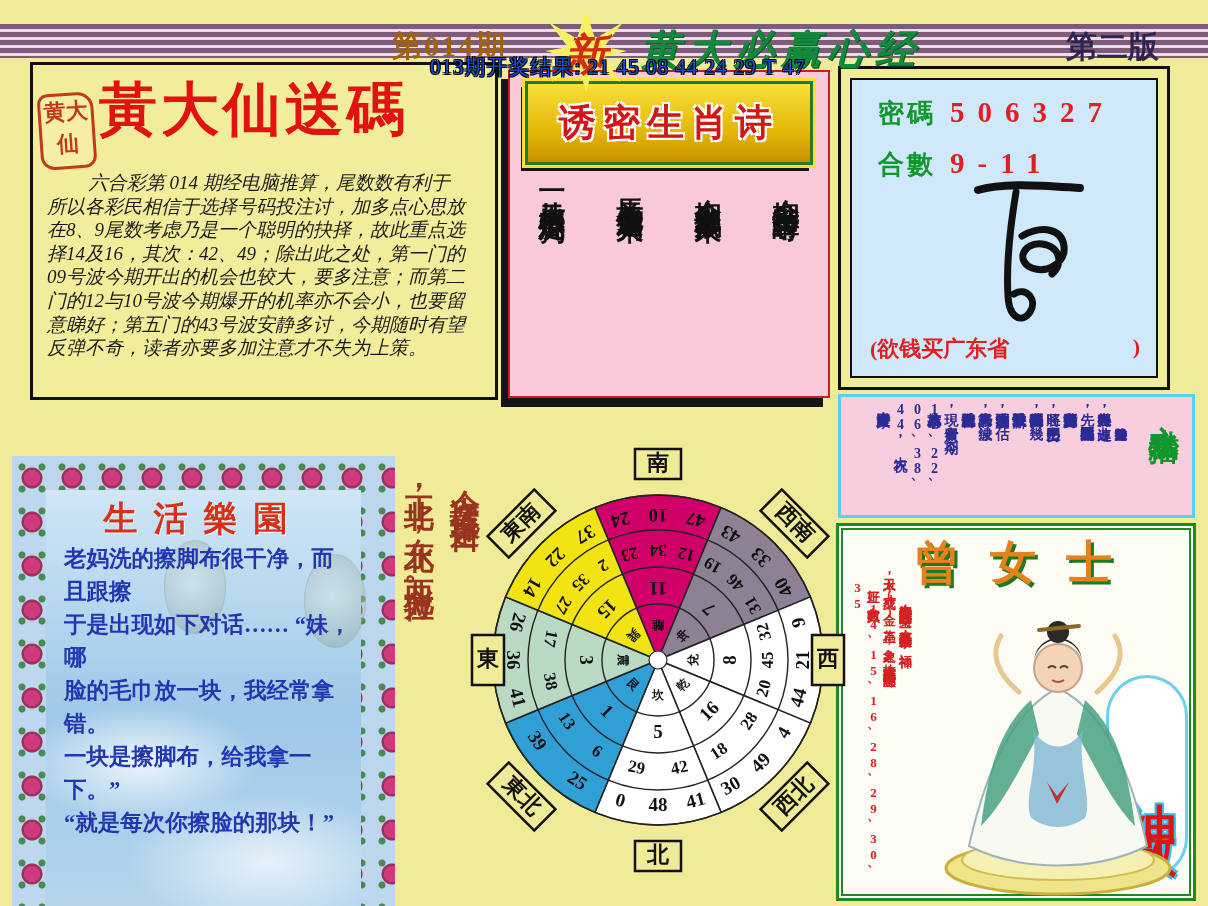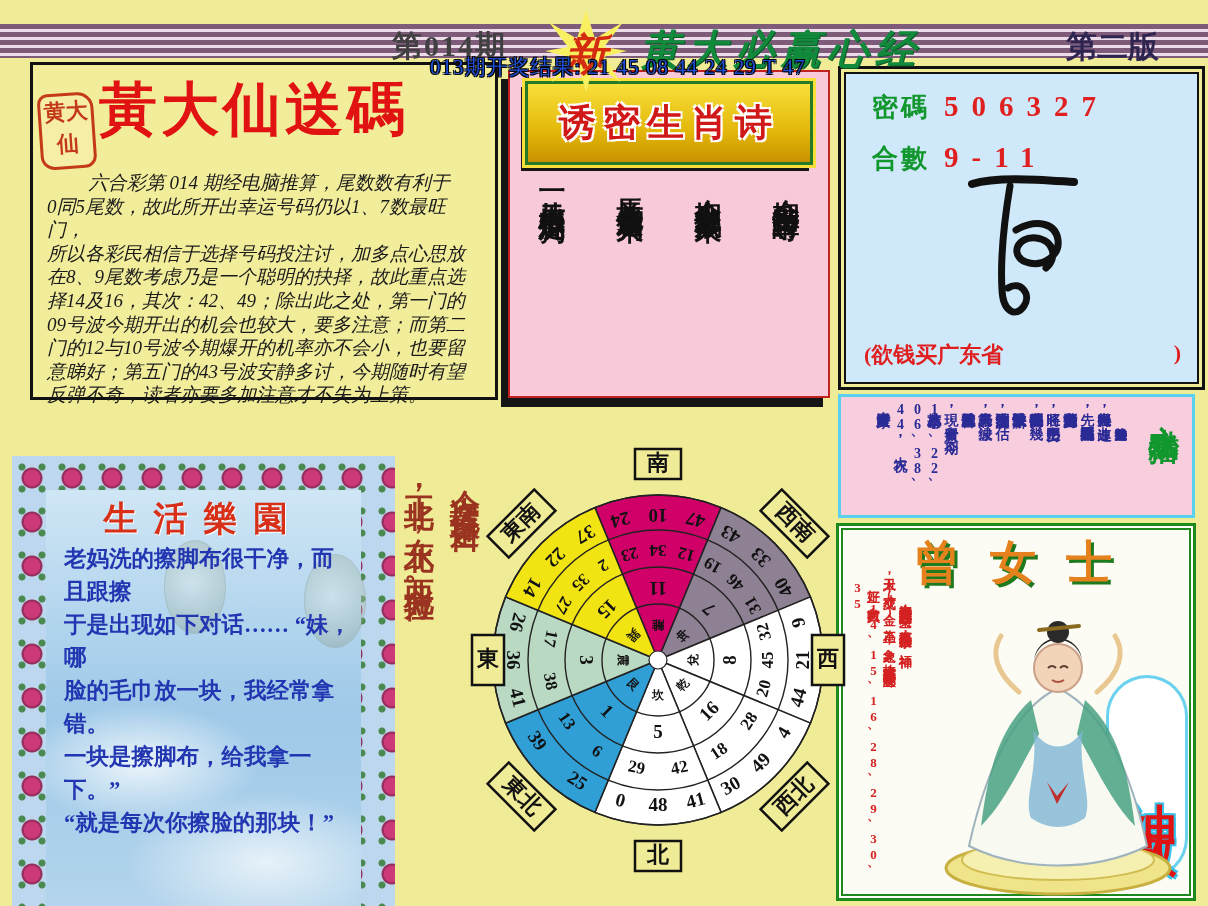--- a/index.html
+++ b/index.html
@@ -3,21 +3,21 @@
 <meta charset="utf-8">
 <style>
   html,body{margin:0;padding:0;background:#d8d4c0;}
   #page{position:relative;width:1208px;height:906px;background:#f0eb96;overflow:hidden;
         font-family:"Liberation Serif",serif;}
   .abs{position:absolute;}
 
   
   #stripes{left:0;top:24px;width:1208px;height:34px;
     background:repeating-linear-gradient(180deg,#7d5b79 0 5px,#ecdcea 5px 8px);}
-  #issue{left:392px;top:26px;font-size:30px;font-weight:bold;color:#404040;letter-spacing:2px;z-index:3;font-family:Liberation Serif, serif;}
+  #issue{left:392px;top:26px;font-size:30px;font-weight:bold;color:#a16207;letter-spacing:2px;z-index:3;font-family:Liberation Serif, serif;}
   #star{left:545px;top:10px;width:82px;height:82px;z-index:3;
     background:#f8f060;clip-path:polygon(50% 0,61% 35%,95% 15%,72% 45%,100% 50%,72% 57%,92% 88%,60% 66%,50% 100%,40% 66%,8% 88%,28% 57%,0 50%,28% 45%,5% 15%,39% 35%);}
   #star span{position:absolute;left:18px;top:16px;font-size:44px;font-weight:bold;color:#d42c10;font-style:italic;}
   #main-title{left:640px;top:22px;font-size:40px;font-weight:bold;font-style:italic;color:#128a3c;
     letter-spacing:7px;z-index:3;text-shadow:1px 1px 0 #0a5c28;}
   #edition{left:1066px;top:26px;font-size:31px;font-weight:bold;color:#2e2450;z-index:3;}
   #result-line{left:430px;top:53px;font-size:21px;font-weight:normal;color:#1d4ed8;z-index:9;letter-spacing:1px;
     text-shadow:1px 1px 0 #000,-1px -1px 0 #000,1px -1px 0 #000,-1px 1px 0 #000;}
 
   
@@ -34,21 +34,21 @@
     box-shadow:-7px 9px 0 #151515;box-sizing:border-box;z-index:2;}
   #plaque{margin:9px auto 0 auto;width:288px;height:84px;background:linear-gradient(180deg,#f8df3a,#e3b80a 60%,#c89200);
     border:3px solid #267a26;box-shadow:0 0 0 3px #f8df3a, -4px 6px 0 #151515;box-sizing:border-box;
     text-align:center;line-height:78px;font-size:37px;font-weight:bold;color:#d01818;letter-spacing:7px;
     text-shadow:2px 2px 0 #fff,-2px -2px 0 #fff,2px -2px 0 #fff,-2px 2px 0 #fff;}
   #poem-cols{display:flex;justify-content:space-between;padding:12px 24px 0 24px;}
   #poem-cols div{writing-mode:vertical-rl;text-orientation:upright;font-size:27px;font-weight:bold;color:#111;
     letter-spacing:3px;height:212px;}
 
   
-  #mima{left:838px;top:66px;width:367px;height:324px;border:3px solid #111;background:#f0eb96;box-sizing:border-box;padding:3px;}
+  #mima{left:838px;top:66px;width:332px;height:324px;border:3px solid #111;background:#f0eb96;box-sizing:border-box;padding:9px;}
   #mima-inner{position:relative;width:100%;height:100%;border:2px solid #111;background:#cfe9fa;box-sizing:border-box;}
   .code-row{margin:16px 0 0 26px;}
   .code-label{font-size:26px;font-weight:bold;color:#12962e;letter-spacing:3px;}
   .code-value{font-size:29px;font-weight:bold;color:#e02020;margin-left:14px;letter-spacing:13px;}
   #glyph{position:absolute;left:112px;top:98px;}
   #mima-note{position:absolute;left:18px;right:16px;bottom:12px;font-size:22px;font-weight:bold;color:#e02020;}
   #mima-note .close{float:right;}
 
   
   #xinshui{left:838px;top:394px;width:357px;height:124px;background:#f8cede;border:3px solid #5ad0ee;
@@ -114,21 +114,20 @@
   <div id="edition" class="abs">第二版</div>
   <div id="result-line" class="abs">013期开奖结果: 21 45 08 44 24 29 T 47</div>
 
   <div id="songma" class="abs">
     <div id="songma-head">
       <div id="seal">黄大仙</div>
       <div id="songma-title">黃大仙送碼</div>
     </div>
     <div id="songma-body">
         <div>六合彩第 014 期经电脑推算，尾数数有利于</div>
-        <div>0同5尾数，故此所开出幸运号码仍以1、7数最旺门，</div>
         <div>所以各彩民相信于选择号码投注讨，加多点心思放</div>
         <div>在8、9尾数考虑乃是一个聪明的抉择，故此重点选</div>
         <div>择14及16，其次：42、49；除出此之处，第一门的</div>
         <div>09号波今期开出的机会也较大，要多注意；而第二</div>
         <div>门的12与10号波今期爆开的机率亦不会小，也要留</div>
         <div>意睇好；第五门的43号波安静多讨，今期随时有望</div>
         <div>反弹不奇，读者亦要多加注意才不失为上策。</div>
       </div>
   </div>
 

